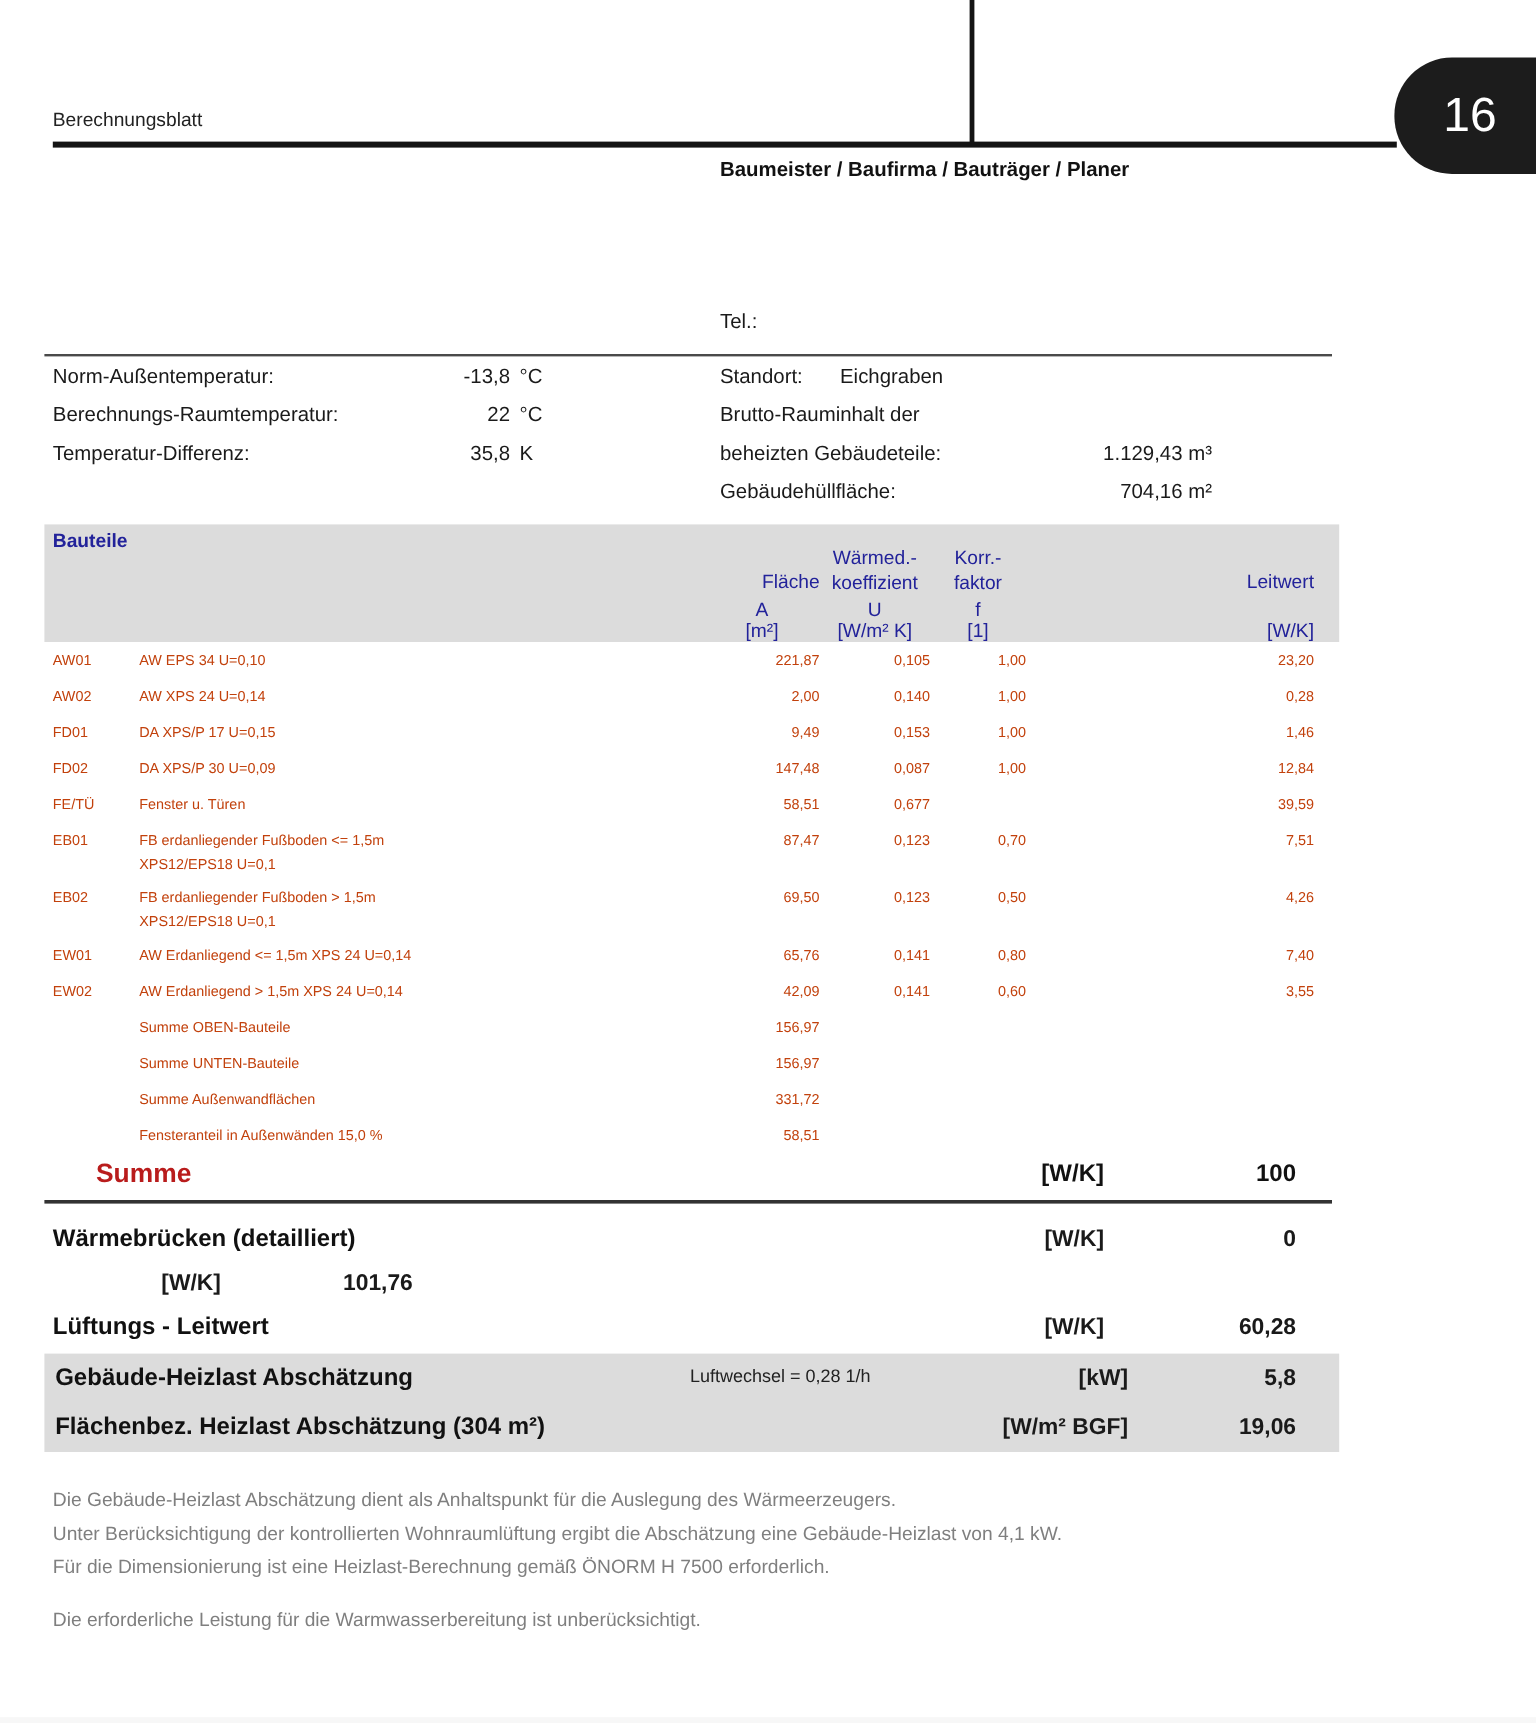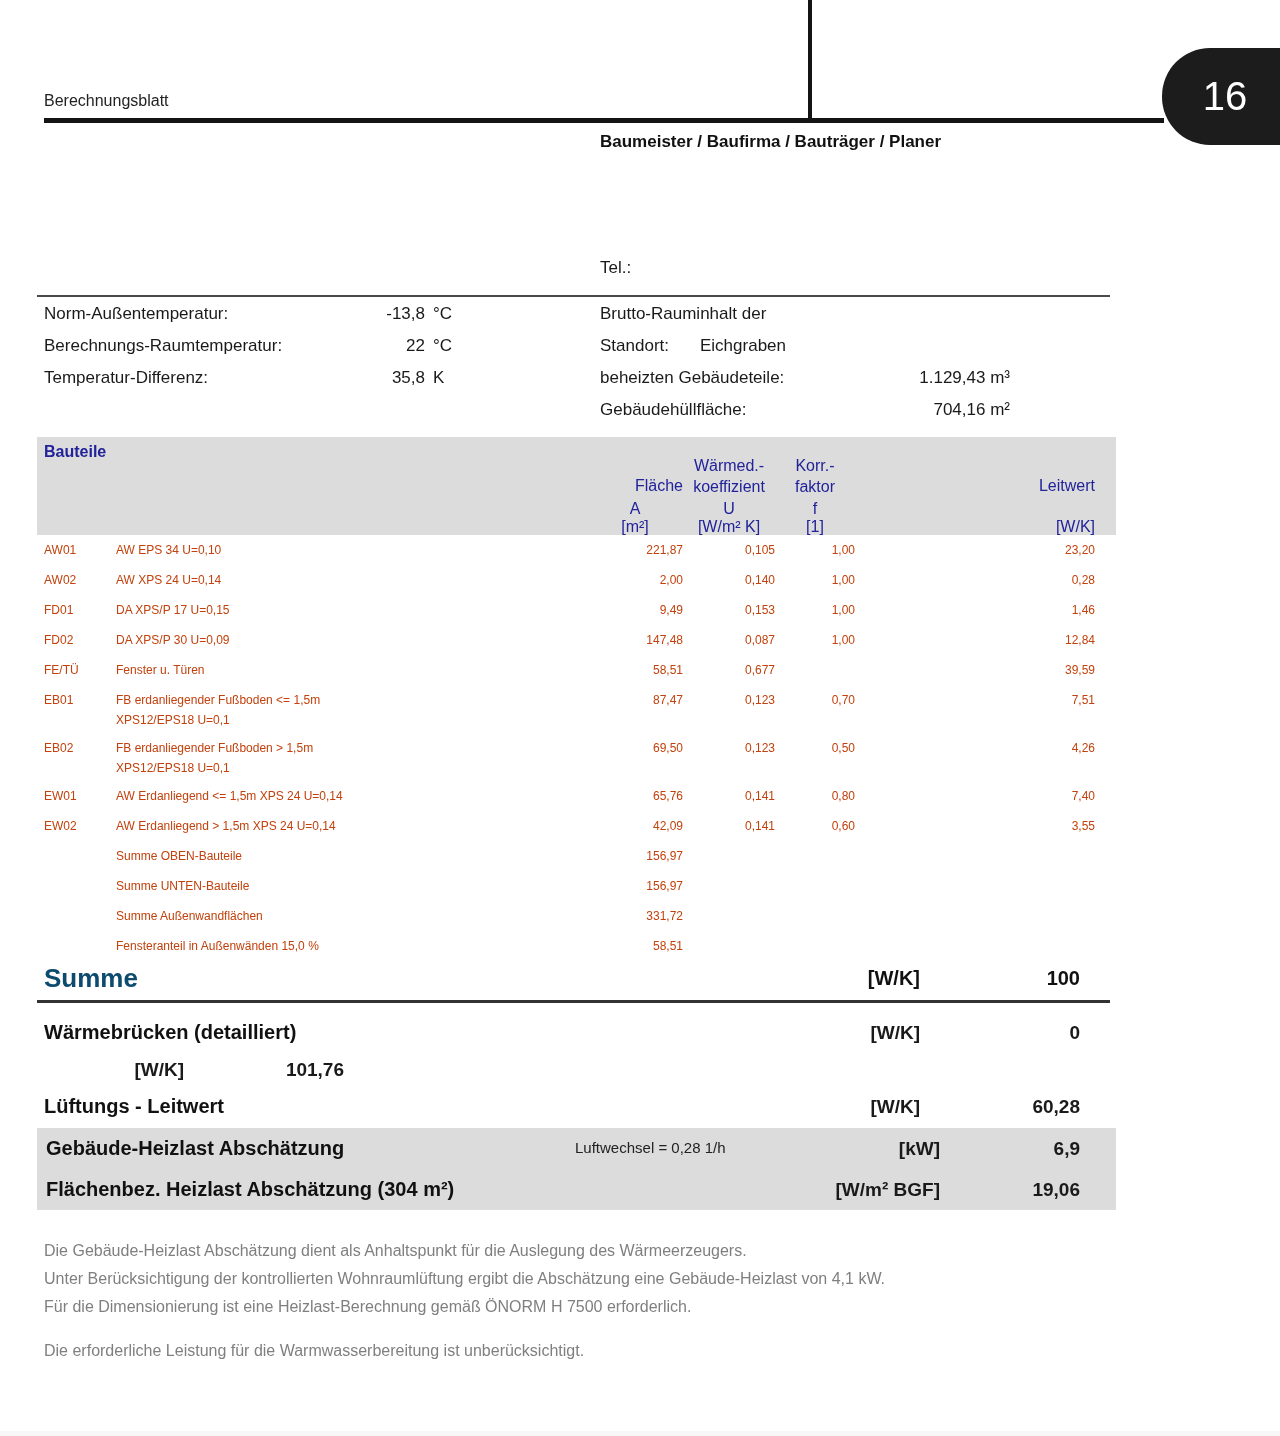--- a/index.html
+++ b/index.html
@@ -50,21 +50,21 @@
   .trow .name div { line-height:21px; }
   .num { text-align:right; }
   .srow-name { grid-column:2; }
 
   
   .flexrow { position:absolute; left:37px; width:1079px; display:flex; align-items:center; padding-left:7px; }
   .flexrow .lbl { flex:1; font-weight:bold; }
   .flexrow .unit { width:140px; text-align:right; font-weight:bold; }
   .flexrow .val { width:160px; text-align:right; font-weight:bold; margin-right:36px; }
   .sum-row { top:956px; height:44px; }
-  .sum-row .lbl { font-size:26px; color:#0c4a6e; }
+  .sum-row .lbl { font-size:22px; color:#b91c1c;margin-left:36px; }
   .sum-row .unit, .sum-row .val { font-size:20px; color:#111; }
   .sum-rule { position:absolute; left:37px; top:1000px; width:1073px; height:3px; background:#333; }
   .results { position:absolute; left:37px; top:1014px; width:1079px; }
   .rrow { display:flex; align-items:center; height:37px; padding-left:7px; }
   .rrow .lbl { flex:1; font-weight:bold; font-size:20px; color:#111; }
   .rrow .unit { width:140px; text-align:right; font-weight:bold; font-size:19px; }
   .rrow .val { width:160px; text-align:right; font-weight:bold; font-size:19px; margin-right:36px; }
   .bands { position:absolute; left:37px; top:1128px; width:1079px; background:#dcdcdc; }
   .brow { position:relative; display:flex; align-items:center; height:41px; padding-left:9px; }
   .brow .lbl { flex:1; font-weight:bold; font-size:20px; color:#111; }
@@ -103,26 +103,26 @@
         <span class="unit">°C</span>
       </div>
       <div class="cond-row">
         <span class="lbl">Temperatur-Differenz:</span>
         <span class="val">35,8</span>
         <span class="unit">K</span>
       </div>
     </div>
 
   <div class="cond-right">
-    <div class="cr-row">
-      <span class="lbl">Brutto-Rauminhalt der</span>
-    </div>
     <div class="cr-row cr-standort">
       <span class="lbl">Standort:</span>
       <span>Eichgraben</span>
+    </div>
+    <div class="cr-row">
+      <span class="lbl">Brutto-Rauminhalt der</span>
     </div>
     <div class="cr-row">
       <span class="lbl">beheizten Gebäudeteile:</span>
       <span class="val">1.129,43 m³</span>
     </div>
     <div class="cr-row">
       <span class="lbl">Gebäudehüllfläche:</span>
       <span class="val">704,16 m²</span>
     </div>
   </div>
@@ -302,21 +302,21 @@
     <span class="unit">[W/K]</span>
     <span class="val">60,28</span>
   </div>
 </div>
 
   <div class="bands">
   <div class="brow">
     <span class="lbl">Gebäude-Heizlast Abschätzung</span>
     <span class="note">Luftwechsel = 0,28 1/h</span>
     <span class="unit">[kW]</span>
-    <span class="val">6,9</span>
+    <span class="val">5,8</span>
   </div>
 
   <div class="brow">
     <span class="lbl">Flächenbez. Heizlast Abschätzung (304 m²)</span>
     <span class="note"></span>
     <span class="unit">[W/m² BGF]</span>
     <span class="val">19,06</span>
   </div>
 </div>
 

